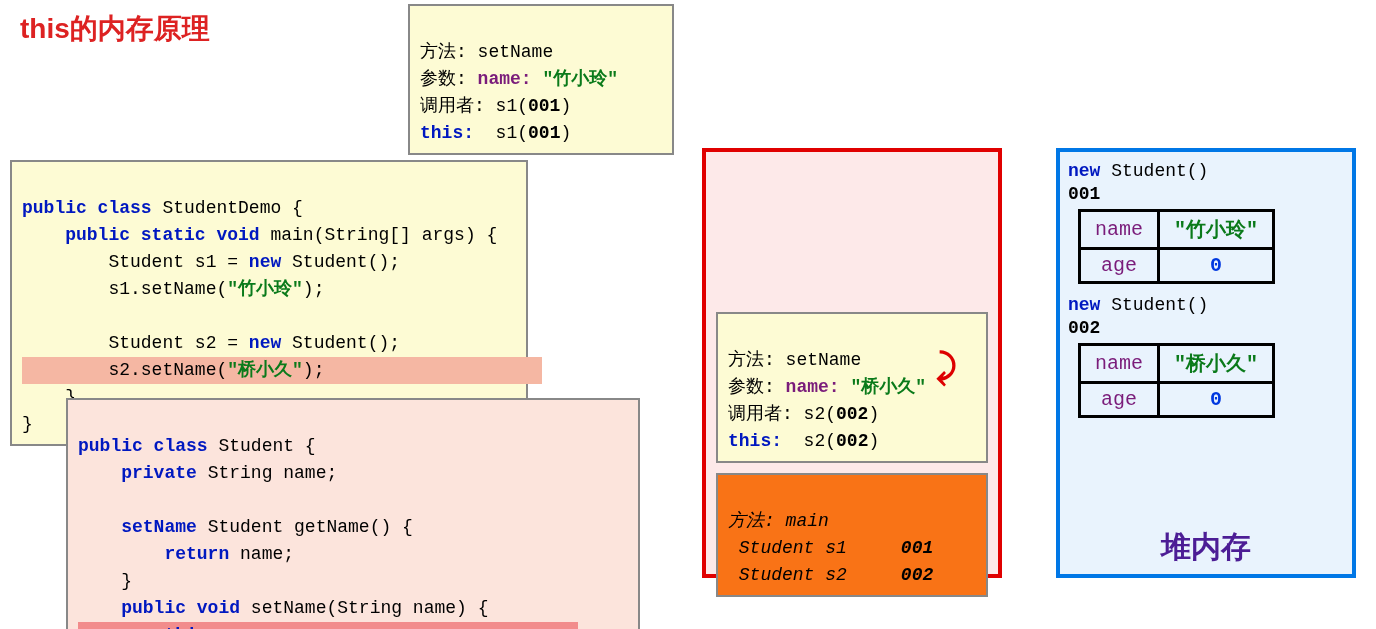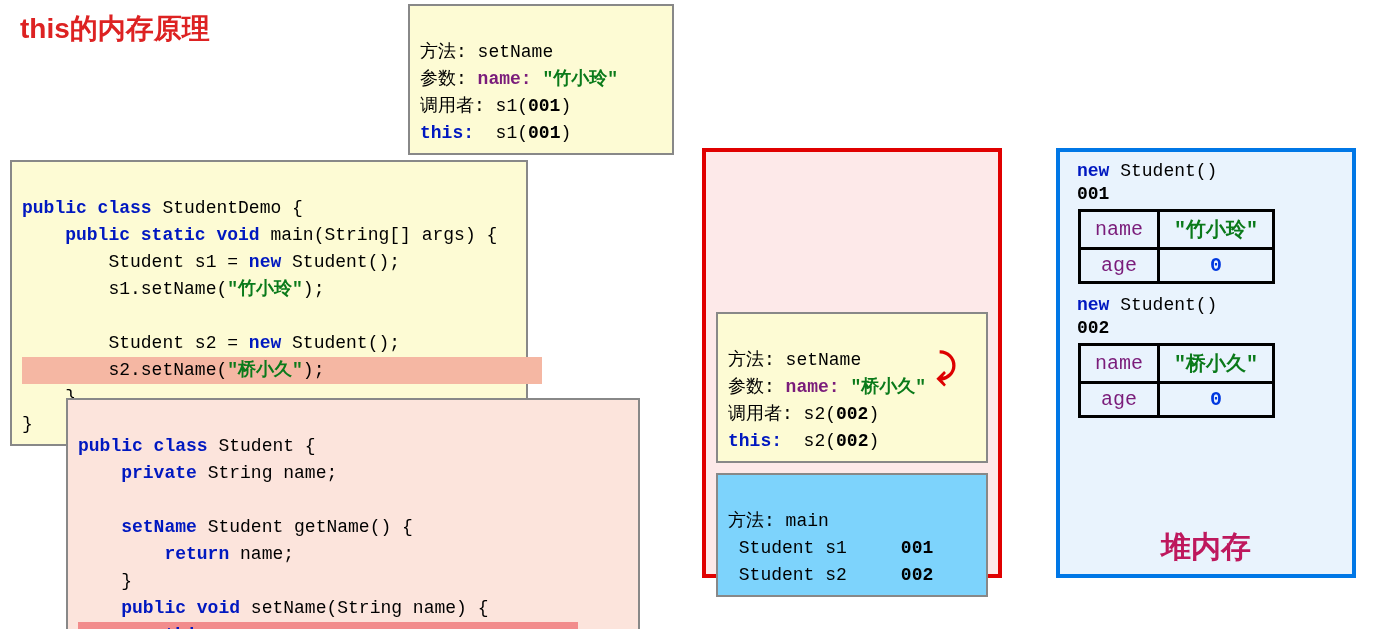--- a/index.html
+++ b/index.html
@@ -77,21 +77,21 @@
     margin: 2px 0 10px 18px;
   }
   .obj-table td {
     border: 3px solid #000;
     padding: 4px 14px;
     text-align: center;
     font-size: 20px;
     margin-top: 48px;
   }
   .obj-label {
-    padding: 0 0 0 17px;
+    padding: 0 0 0 8px;
     line-height: 1.3;
   }
   .arrow {
     position: absolute;
     color: #d00;
     font-size: 34px;
     font-weight: bold;
   }
 </style>
 </head>
@@ -130,21 +130,21 @@
 </div>
 
 <div class="stack-box">
   <div style="height:150px;"></div>
   <div class="stack-frame yellow">
 <span>方法: </span><span>setName</span>
 <span>参数: </span><span class="purple bold">name:</span><span class="str"> "桥小久"</span>
 <span>调用者: </span><span>s2(</span><span class="bold">002</span><span>)</span>
 <span class="kw">this:</span><span>  s2(</span><span class="bold">002</span><span>)</span>
 </div>
-  <div class="stack-frame" style="background:#7dd3fc;">
+  <div class="stack-frame" style="background:#f97316;font-style:italic;">
 <span>方法: main</span>
 <span> Student s1     </span><span class="bold">001</span>
 <span> Student s2     </span><span class="bold">002</span>
 </div>
   <div class="arrow" style="top:198px; left:230px;">⤸</div>
 </div>
 
 <div class="heap-box">
   <div class="obj-label" style="margin-top:8px;">
     <span class="kw">new</span><span> Student()</span><br>
@@ -171,14 +171,14 @@
         <tr>
           <td class="purple">name</td>
           <td class="str">"桥小久"</td>
         </tr>
     <tr>
           <td class="purple">age</td>
           <td style="color:#0038e0;font-weight:bold;">0</td>
         </tr>
   </tbody>
     </table>
-  <div class="mem-label" style="color:#be185d;">堆内存</div>
+  <div class="mem-label" style="color:#4c1d95;">堆内存</div>
 </div>
 
 </body></html>

